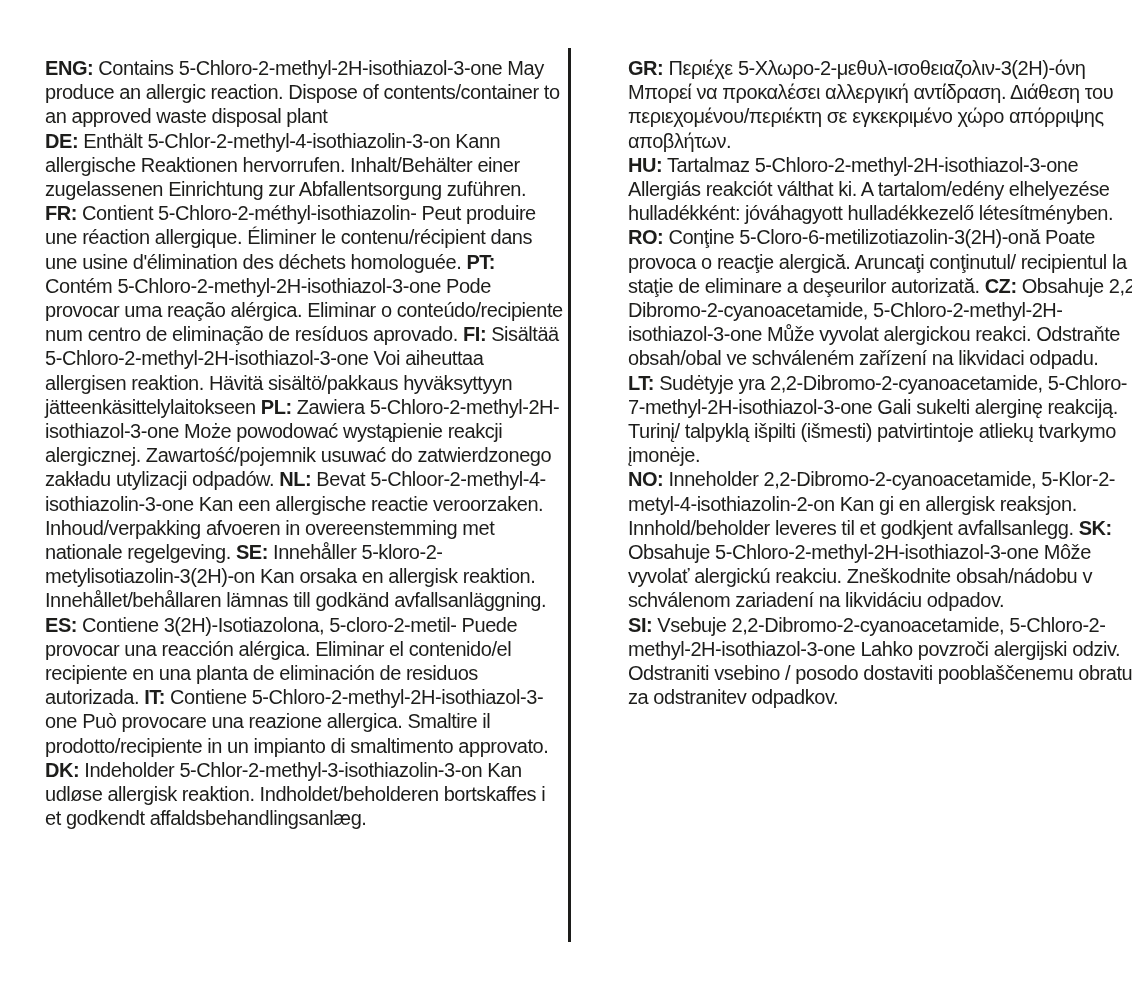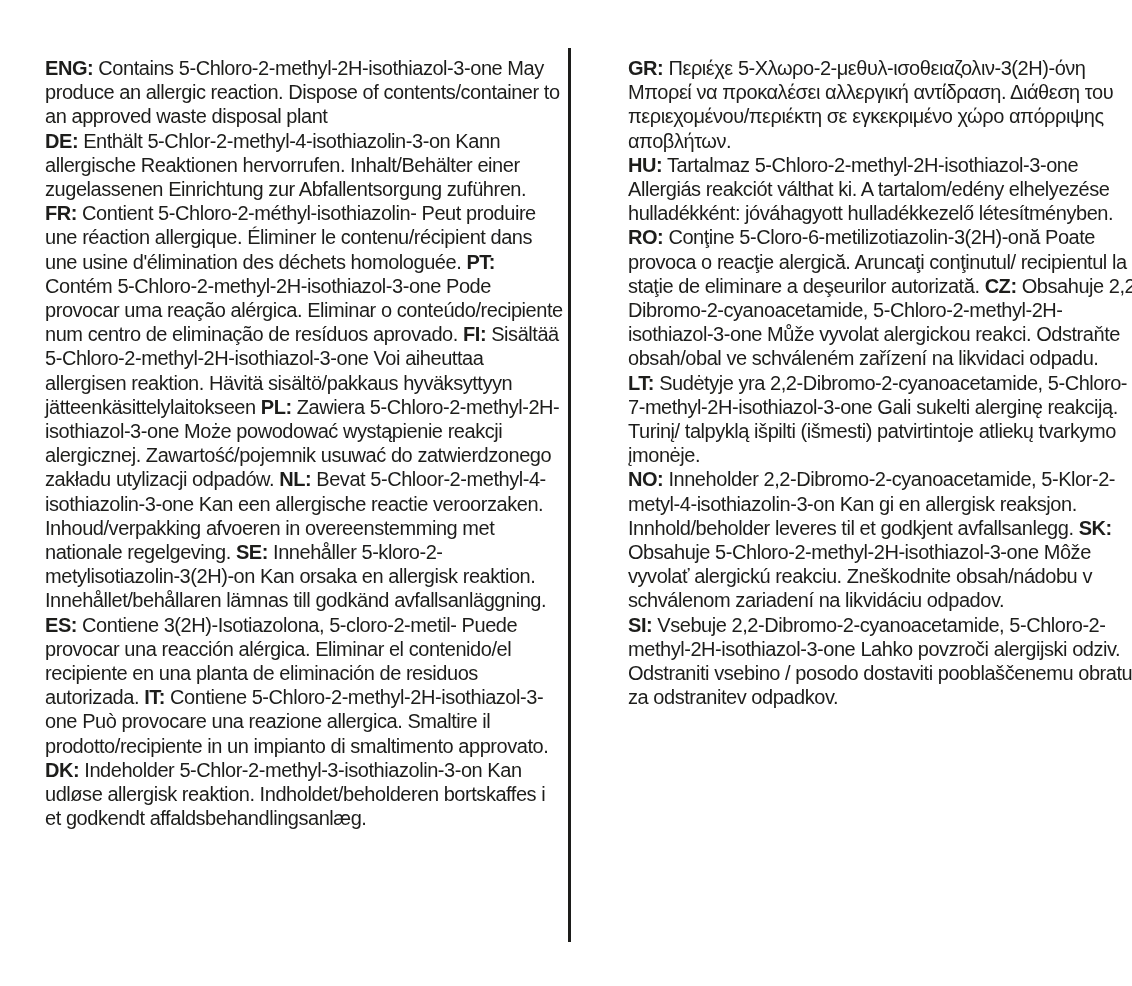--- a/index.html
+++ b/index.html
@@ -45,16 +45,16 @@
       <p><b>ENG:</b><span> Contains 5-Chloro-2-methyl-2H-isothiazol-3-one May produce an allergic reaction. Dispose of contents/container to an approved waste disposal plant</span></p>
       <p><b>DE:</b><span> Enthält 5-Chlor-2-methyl-4-isothiazolin-3-on Kann allergische Reaktionen hervorrufen. Inhalt/Behälter einer zugelassenen Einrichtung zur Abfallentsorgung zuführen. </span><b>FR:</b><span> Contient 5-Chloro-2-méthyl-isothiazolin- Peut produire une réaction allergique. Éliminer le contenu/récipient dans une usine d'élimination des déchets homologuée. </span><b>PT:</b><span> Contém 5-Chloro-2-methyl-2H-isothiazol-3-one Pode provocar uma reação alérgica. Eliminar o conteúdo/recipiente num centro de eliminação de resíduos aprovado. </span><b>FI:</b><span> Sisältää 5-Chloro-2-methyl-2H-isothiazol-3-one Voi aiheuttaa allergisen reaktion. Hävitä sisältö/pakkaus hyväksyttyyn jätteenkäsittelylaitokseen </span><b>PL:</b><span> Zawiera 5-Chloro-2-methyl-2H-isothiazol-3-one Może powodować wystąpienie reakcji alergicznej. Zawartość/pojemnik usuwać do zatwierdzonego zakładu utylizacji odpadów. </span><b>NL:</b><span> Bevat 5-Chloor-2-methyl-4-isothiazolin-3-one Kan een allergische reactie veroorzaken. Inhoud/verpakking afvoeren in overeenstemming met nationale regelgeving. </span><b>SE:</b><span> Innehåller 5-kloro-2-metylisotiazolin-3(2H)-on Kan orsaka en allergisk reaktion. Innehållet/behållaren lämnas till godkänd avfallsanläggning. </span><b>ES:</b><span> Contiene 3(2H)-Isotiazolona, 5-cloro-2-metil- Puede provocar una reacción alérgica. Eliminar el contenido/el recipiente en una planta de eliminación de residuos autorizada. </span><b>IT:</b><span> Contiene 5-Chloro-2-methyl-2H-isothiazol-3-one Può provocare una reazione allergica. Smaltire il prodotto/recipiente in un impianto di smaltimento approvato.</span></p>
       <p><b>DK:</b><span> Indeholder 5-Chlor-2-methyl-3-isothiazolin-3-on Kan udløse allergisk reaktion. Indholdet/beholderen bortskaffes i et godkendt affaldsbehandlingsanlæg.</span></p>
     </div>
   <div class="divider"></div>
   <div class="col col-right">
       <p><b>GR:</b><span> Περιέχε 5-Χλωρο-2-μεθυλ-ισοθειαζολιν-3(2Η)-όνη Μπορεί να προκαλέσει αλλεργική αντίδραση. Διάθεση του περιεχομένου/περιέκτη σε εγκεκριμένο χώρο απόρριψης αποβλήτων.</span></p>
       <p><b>HU:</b><span> Tartalmaz 5-Chloro-2-methyl-2H-isothiazol-3-one Allergiás reakciót válthat ki. A tartalom/edény elhelyezése hulladékként: jóváhagyott hulladékkezelő létesítményben.</span></p>
       <p><b>RO:</b><span> Conţine 5-Cloro-6-metilizotiazolin-3(2H)-onă Poate provoca o reacţie alergică. Aruncaţi conţinutul/ recipientul la o staţie de eliminare a deşeurilor autorizată. </span><b>CZ:</b><span> Obsahuje 2,2-Dibromo-2-cyanoacetamide, 5-Chloro-2-methyl-2H-isothiazol-3-one Může vyvolat alergickou reakci. Odstraňte obsah/obal ve schváleném zařízení na likvidaci odpadu.</span></p>
       <p><b>LT:</b><span> Sudėtyje yra 2,2-Dibromo-2-cyanoacetamide, 5-Chloro-7-methyl-2H-isothiazol-3-one Gali sukelti alerginę reakciją. Turinį/ talpyklą išpilti (išmesti) patvirtintoje atliekų tvarkymo įmonėje.</span></p>
-      <p><b>NO:</b><span> Inneholder 2,2-Dibromo-2-cyanoacetamide, 5-Klor-2-metyl-4-isothiazolin-3-on Kan gi en allergisk reaksjon. Innhold/beholder leveres til et godkjent avfallsanlegg. </span><b>SK:</b><span> Obsahuje 5-Chloro-2-methyl-2H-isothiazol-3-one Môže vyvolať alergickú reakciu. Zneškodnite obsah/nádobu v schválenom zariadení na likvidáciu odpadov.</span></p>
+      <p><b>NO:</b><span> Inneholder 2,2-Dibromo-2-cyanoacetamide, 5-Klor-2-metyl-4-isothiazolin-2-on Kan gi en allergisk reaksjon. Innhold/beholder leveres til et godkjent avfallsanlegg. </span><b>SK:</b><span> Obsahuje 5-Chloro-2-methyl-2H-isothiazol-3-one Môže vyvolať alergickú reakciu. Zneškodnite obsah/nádobu v schválenom zariadení na likvidáciu odpadov.</span></p>
       <p><b>SI:</b><span> Vsebuje 2,2-Dibromo-2-cyanoacetamide, 5-Chloro-2-methyl-2H-isothiazol-3-one Lahko povzroči alergijski odziv. Odstraniti vsebino / posodo dostaviti pooblaščenemu obratu za odstranitev odpadkov.</span></p>
     </div>
 </div>
 
 </body></html>

